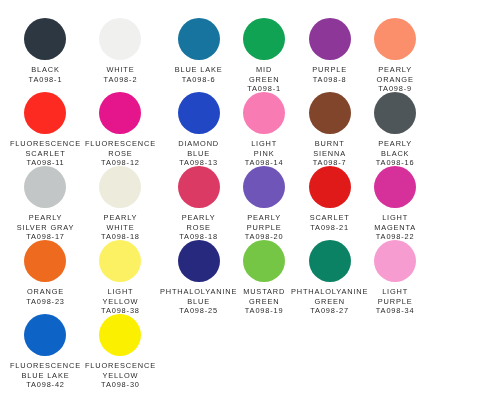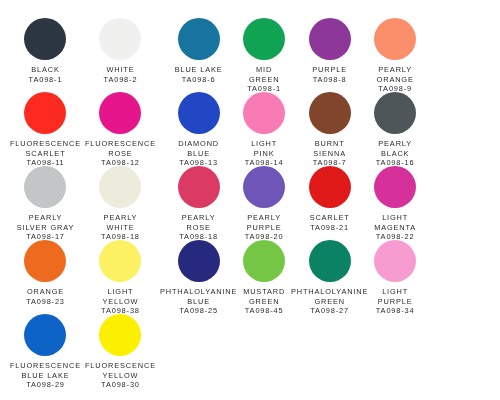--- a/index.html
+++ b/index.html
@@ -187,39 +187,39 @@
     <div class="swatch-cell">
       <div class="swatch-dot" style="background-color: rgb(39, 41, 126);"></div>
       <div class="swatch-name">PHTHALOLYANINE
 BLUE</div>
       <div class="swatch-code">TA098-25</div>
     </div>
     <div class="swatch-cell">
       <div class="swatch-dot" style="background-color: rgb(118, 198, 70);"></div>
       <div class="swatch-name">MUSTARD
 GREEN</div>
-      <div class="swatch-code">TA098-45</div>
+      <div class="swatch-code">TA098-19</div>
     </div>
     <div class="swatch-cell">
       <div class="swatch-dot" style="background-color: rgb(12, 130, 100);"></div>
       <div class="swatch-name">PHTHALOLYANINE
 GREEN</div>
       <div class="swatch-code">TA098-27</div>
     </div>
     <div class="swatch-cell">
       <div class="swatch-dot" style="background-color: rgb(247, 156, 209);"></div>
       <div class="swatch-name">LIGHT
 PURPLE</div>
       <div class="swatch-code">TA098-34</div>
     </div>
     <div class="swatch-cell">
       <div class="swatch-dot" style="background-color: rgb(13, 99, 198);"></div>
       <div class="swatch-name">FLUORESCENCE
 BLUE LAKE</div>
-      <div class="swatch-code">TA098-29</div>
+      <div class="swatch-code">TA098-42</div>
     </div>
     <div class="swatch-cell">
       <div class="swatch-dot" style="background-color: rgb(251, 240, 0);"></div>
       <div class="swatch-name">FLUORESCENCE
 YELLOW</div>
       <div class="swatch-code">TA098-30</div>
     </div>
   </div>
 
 </body></html>

